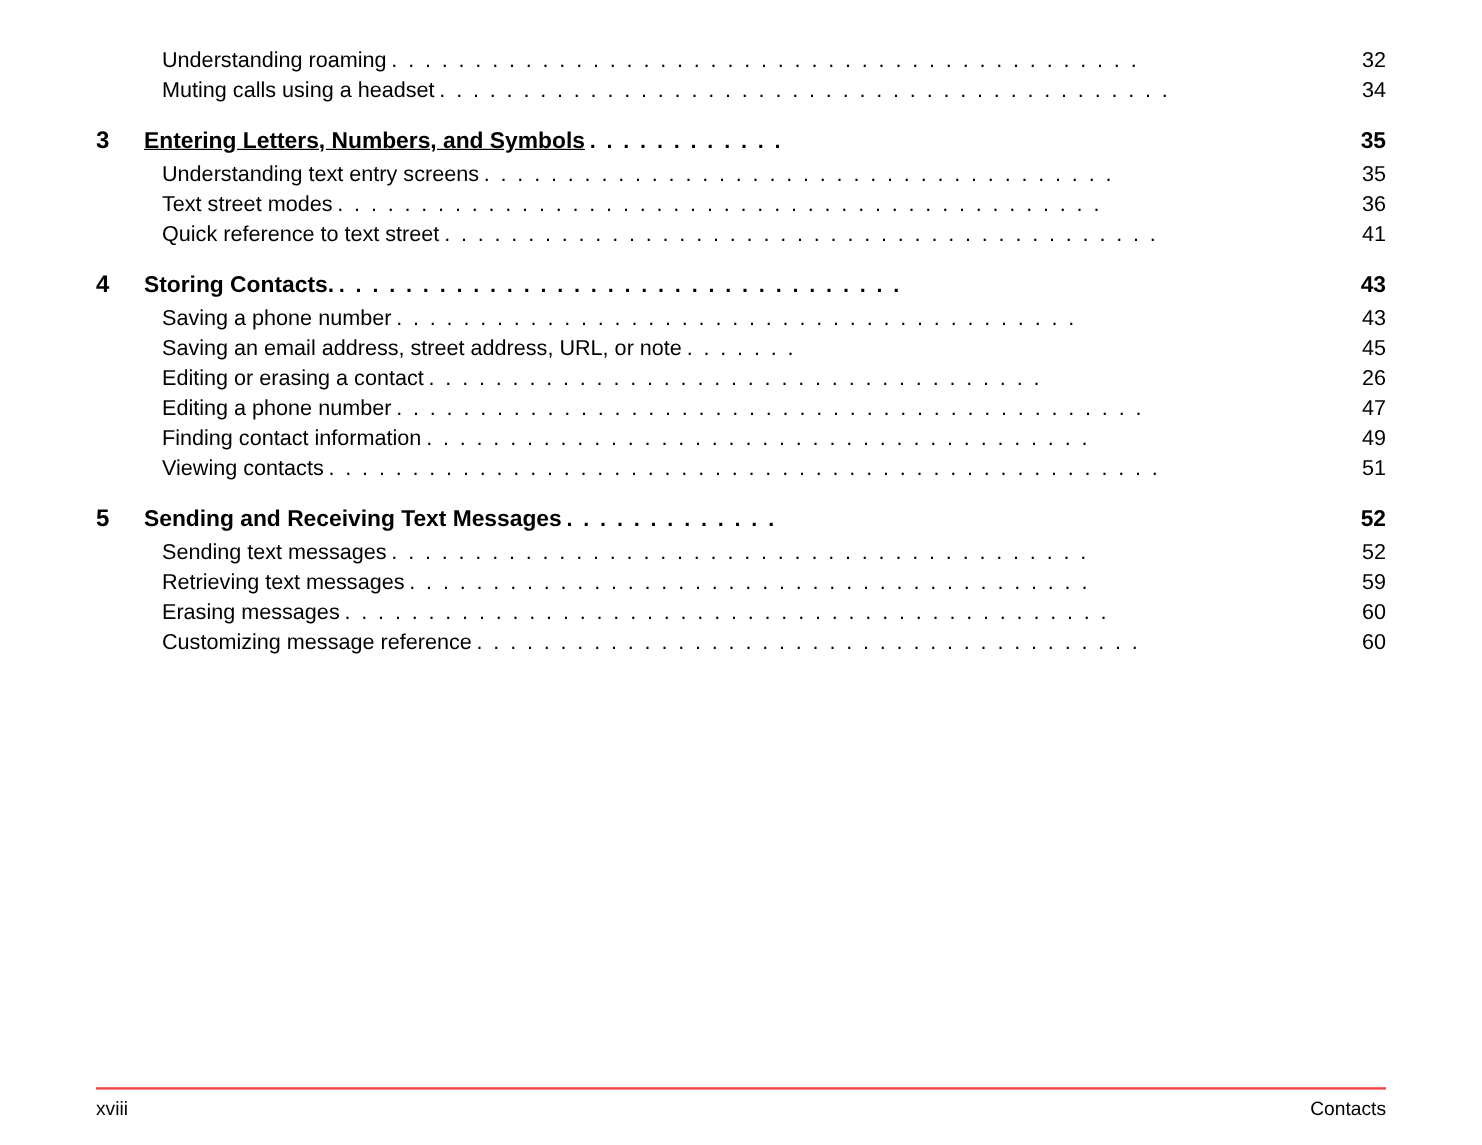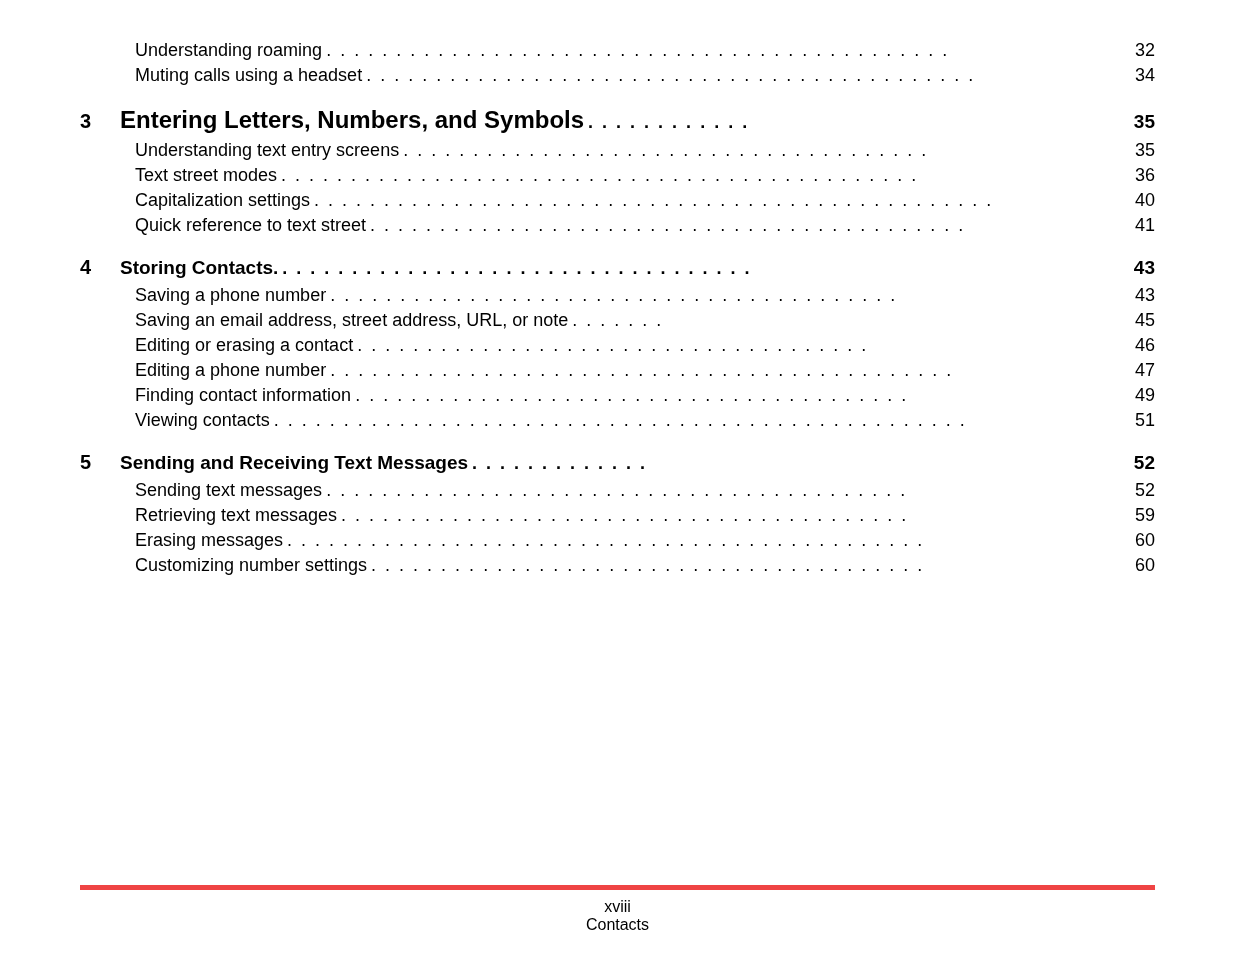--- a/index.html
+++ b/index.html
@@ -87,26 +87,25 @@
     .indent-rows {
       margin-bottom: 20px;
     }
 
     .chapter-section {
       margin-bottom: 20px;
     }
 
     .page-footer {
       display: flex;
-      justify-content: flex-end;
+      justify-content: space-between;
       align-items: center;
-      border-top: 5px solid #ef4444;
+      border-top: 2px solid #ef4444;
       padding-top: 8px;
       margin-top: 10px;
-      flex-direction: column;
     }
 
     .footer-left {
       font-size: 16px;
     }
 
     .footer-right {
       font-size: 16px;
     }
   </style>
@@ -125,39 +124,34 @@
       <div class="toc-row">
         <span class="toc-label">Muting calls using a headset</span>
         <span class="toc-dots">. . . . . . . . . . . . . . . . . . . . . . . . . . . . . . . . . . . . . . . . . . . .</span>
         <span class="toc-page">34</span>
       </div>
     </div>
 
     <div class="chapter-section">
       <div class="chapter-row">
         <span class="chapter-num">3</span>
-        <span class="toc-label bold" style="font-size: 24px;">Entering Letters, Numbers, and Symbols</span>
+        <span class="toc-label bold" style="font-size: 19px; text-decoration: underline;">Entering Letters, Numbers, and Symbols</span>
         <span class="toc-dots bold" style="font-weight:bold;">. . . . . . . . . . . .</span>
         <span class="toc-page bold" style="font-weight:bold; font-size: 19px;">35</span>
       </div>
       <div class="section-rows">
         <div class="toc-row">
           <span class="toc-label">Understanding text entry screens</span>
           <span class="toc-dots">. . . . . . . . . . . . . . . . . . . . . . . . . . . . . . . . . . . . . .</span>
           <span class="toc-page">35</span>
         </div>
         <div class="toc-row">
           <span class="toc-label">Text street modes</span>
           <span class="toc-dots">. . . . . . . . . . . . . . . . . . . . . . . . . . . . . . . . . . . . . . . . . . . . . .</span>
           <span class="toc-page">36</span>
-        </div>
-        <div class="toc-row">
-          <span class="toc-label">Capitalization settings</span>
-          <span class="toc-dots">. . . . . . . . . . . . . . . . . . . . . . . . . . . . . . . . . . . . . . . . . . . . . . . . .</span>
-          <span class="toc-page">40</span>
         </div>
         <div class="toc-row">
           <span class="toc-label">Quick reference to text street</span>
           <span class="toc-dots">. . . . . . . . . . . . . . . . . . . . . . . . . . . . . . . . . . . . . . . . . . .</span>
           <span class="toc-page">41</span>
         </div>
       </div>
     </div>
 
     <div class="chapter-section">
@@ -174,21 +168,21 @@
           <span class="toc-page">43</span>
         </div>
         <div class="toc-row">
           <span class="toc-label">Saving an email address, street address, URL, or note</span>
           <span class="toc-dots">. . . . . . .</span>
           <span class="toc-page">45</span>
         </div>
         <div class="toc-row">
           <span class="toc-label">Editing or erasing a contact</span>
           <span class="toc-dots">. . . . . . . . . . . . . . . . . . . . . . . . . . . . . . . . . . . . .</span>
-          <span class="toc-page">46</span>
+          <span class="toc-page">26</span>
         </div>
         <div class="toc-row">
           <span class="toc-label">Editing a phone number</span>
           <span class="toc-dots">. . . . . . . . . . . . . . . . . . . . . . . . . . . . . . . . . . . . . . . . . . . . .</span>
           <span class="toc-page">47</span>
         </div>
         <div class="toc-row">
           <span class="toc-label">Finding contact information</span>
           <span class="toc-dots">. . . . . . . . . . . . . . . . . . . . . . . . . . . . . . . . . . . . . . . .</span>
           <span class="toc-page">49</span>
@@ -218,21 +212,21 @@
           <span class="toc-label">Retrieving text messages</span>
           <span class="toc-dots">. . . . . . . . . . . . . . . . . . . . . . . . . . . . . . . . . . . . . . . . .</span>
           <span class="toc-page">59</span>
         </div>
         <div class="toc-row">
           <span class="toc-label">Erasing messages</span>
           <span class="toc-dots">. . . . . . . . . . . . . . . . . . . . . . . . . . . . . . . . . . . . . . . . . . . . . .</span>
           <span class="toc-page">60</span>
         </div>
         <div class="toc-row">
-          <span class="toc-label">Customizing number settings</span>
+          <span class="toc-label">Customizing message reference</span>
           <span class="toc-dots">. . . . . . . . . . . . . . . . . . . . . . . . . . . . . . . . . . . . . . . .</span>
           <span class="toc-page">60</span>
         </div>
       </div>
     </div>
 
   </div>
 
   <div class="page-footer">
     <span class="footer-left">xviii</span>

